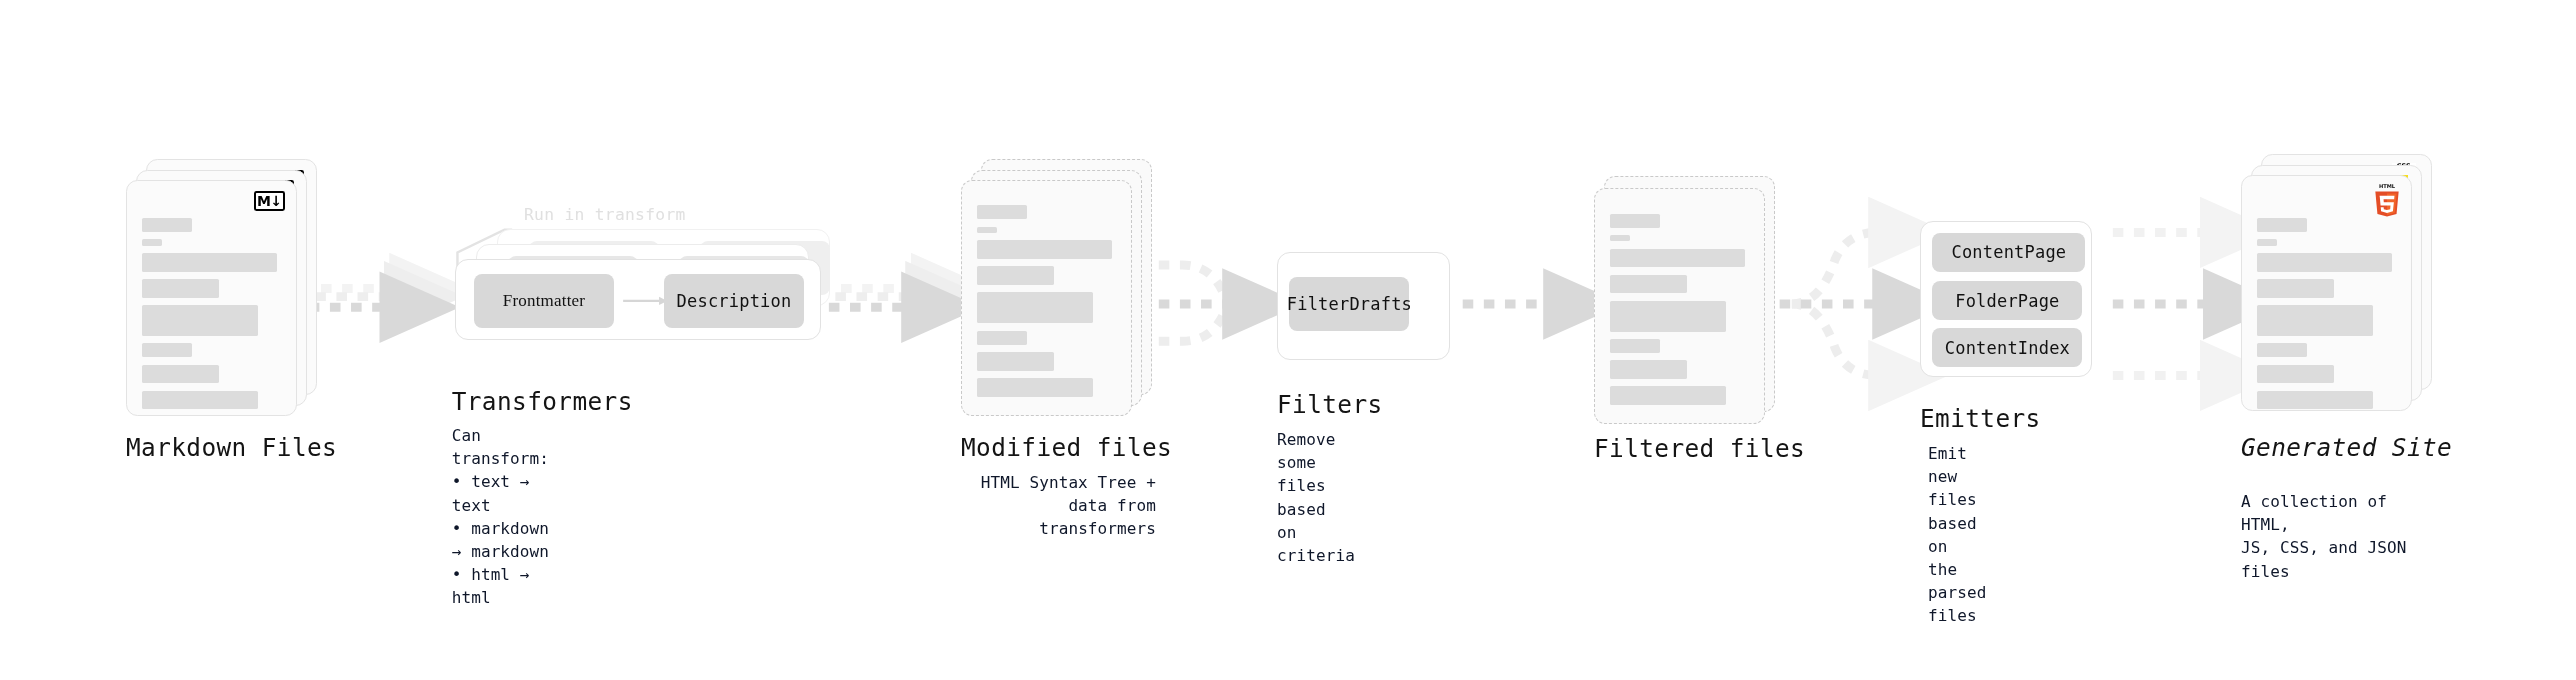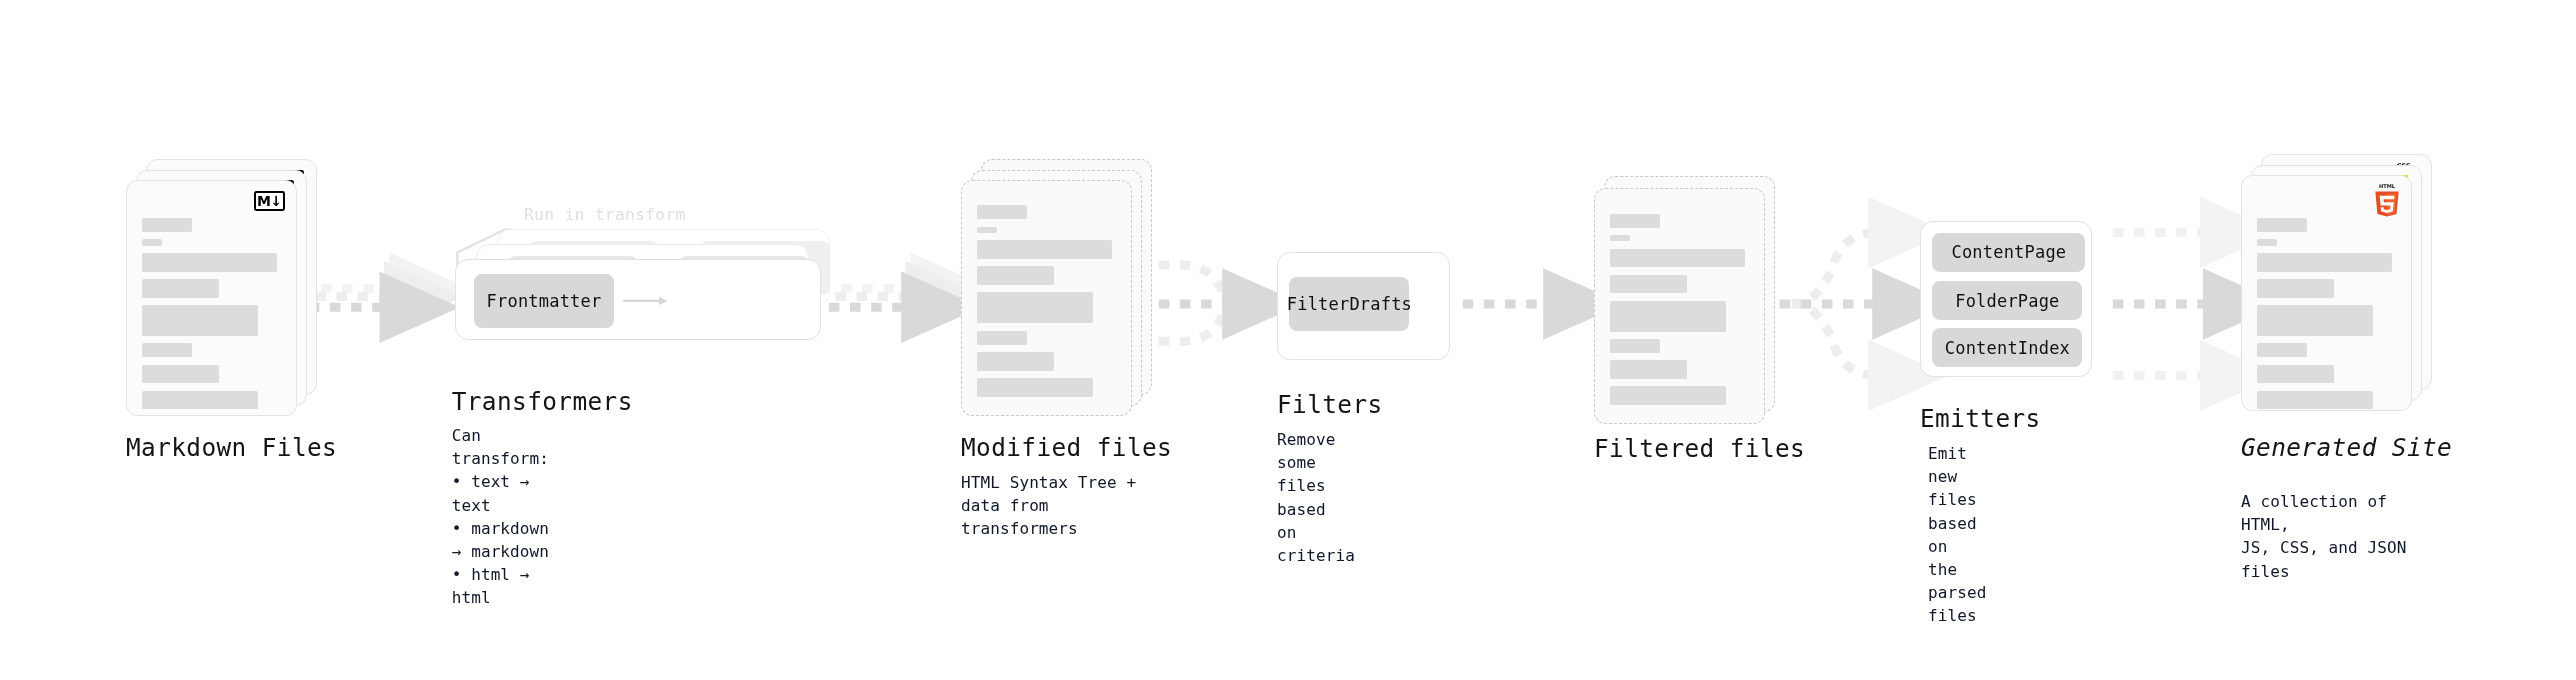--- a/index.html
+++ b/index.html
@@ -263,27 +263,30 @@
     <div class="groupbox" style="left:21px; top:57px; width:333px; height:77px; border-color:#ececec;">
       <div class="pill" style="position:absolute; left:31px; top:11.4px; width:130px; height:54px; background:#e7e7e7;"></div>
       <div class="pill" style="position:absolute; left:202px; top:11.4px; width:130px; height:54px; background:#e7e7e7;"></div>
       <svg width="44" height="9.8" style="position:absolute; left:163px; top:32.5px;" viewBox="0 0 54 12">
         <line x1="0" y1="6" x2="42" y2="6" stroke="#e7e7e7" stroke-width="3"></line>
         <path d="M42,1 L52,6 L42,11 z" fill="#e7e7e7"></path>
       </svg>
     </div>
 
     <div class="groupbox" style="left:0px; top:72px; width:366px; height:81px; z-index:4;">
-      <div class="pill" style="position:absolute; left:18px; top:14px; width:140px; height:54px;">
+      <div class="pill" style="position:absolute; left:18px; top:14px; width:140px; height:54px;font-family:Liberation Serif, serif;">
         <span>Frontmatter</span>
       </div>
       <svg width="46" height="9.8" style="position:absolute; left:167px; top:36px;" viewBox="0 0 56 12">
         <line x1="0" y1="6" x2="44" y2="6" stroke="#d6d6d6" stroke-width="3"></line>
         <path d="M44,1 L54,6 L44,11 z" fill="#d6d6d6"></path>
       </svg>
+      <div class="pill" style="position:absolute; left:208px; top:14px; width:140px; height:54px;">
+        <span>Description</span>
+      </div>
     </div>
 
     <div class="stage-title" style="position:absolute; left:-3.3px; top:202px;">Transformers</div>
     <div class="stage-sub" style="position:absolute; left:-3.3px; top:237px;">Can transform:
   • text → text
   • markdown → markdown
   • html → html</div>
   </div>
 
   <div class="stage" style="left:961px; top:159px;">
@@ -297,21 +300,21 @@
           <div class="ln h-m" style="width:135px;"></div>
           <div class="ln h-m" style="width:77px;"></div>
           <div class="ln h-l" style="width:116px;"></div>
           <div class="ln h-s" style="width:50px;"></div>
           <div class="ln h-m" style="width:77px;"></div>
           <div class="ln h-m" style="width:116px;"></div>
         </div>
       </div>
     </div>
     <div class="stage-title" style="position:absolute; left:0px; top:276px;">Modified files</div>
-    <div class="stage-sub" style="position:absolute; left:0px; top:312px;">HTML Syntax Tree +
+    <div class="stage-sub" style="position:absolute; left:0px; top:312px;text-align:right;">HTML Syntax Tree +
 data from transformers</div>
   </div>
 
   <div class="stage" style="left:1277px; top:252px;">
     <div class="groupbox" style="left:0px; top:0px; width:173px; height:108px;">
       <div class="pill" style="position:absolute; left:11.4px; top:24.4px; width:120px; height:54px;">
         <span>FilterDrafts</span>
       </div>
     </div>
     <div class="stage-title" style="position:absolute; left:0px; top:140px;">Filters</div>

